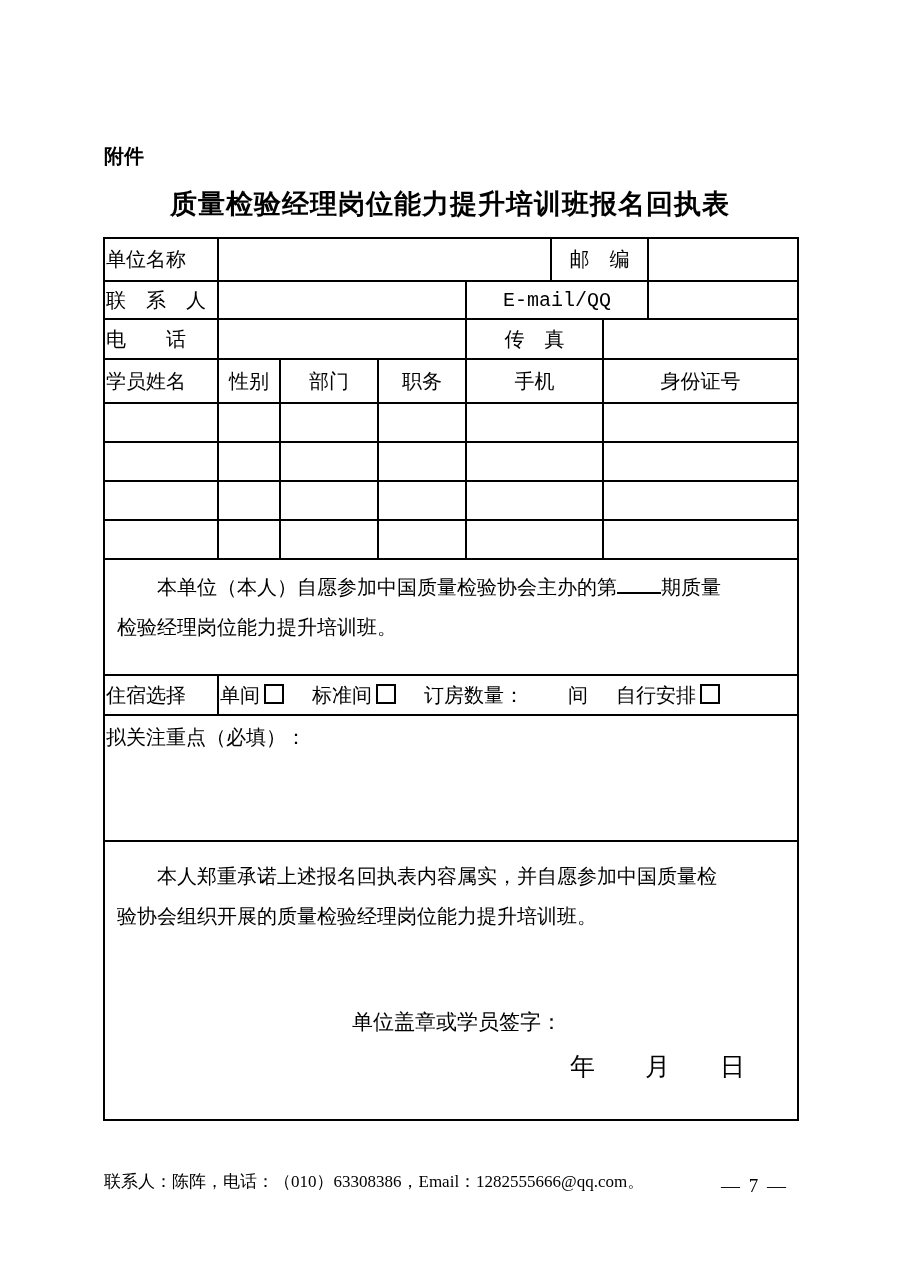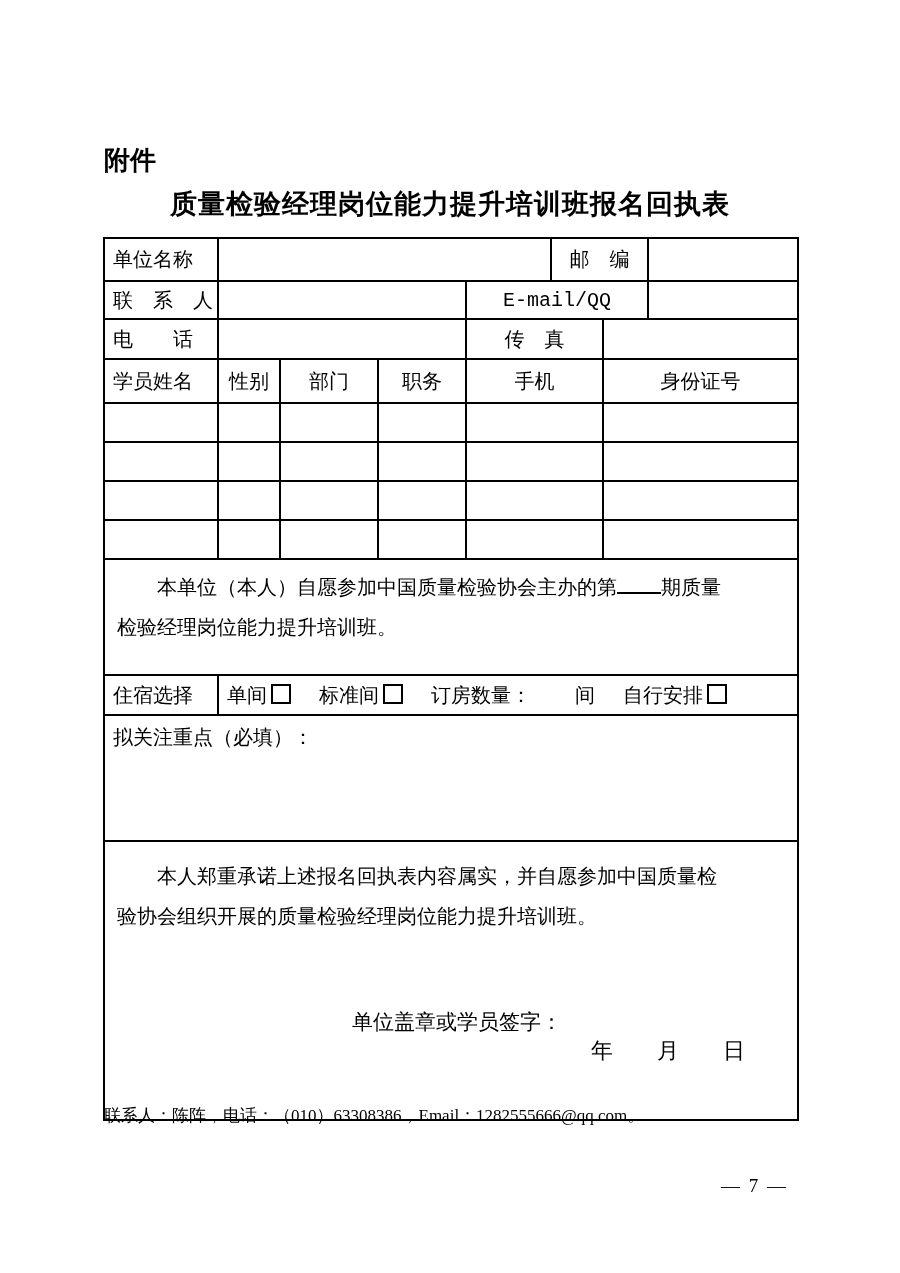--- a/index.html
+++ b/index.html
@@ -1,57 +1,57 @@
 <!DOCTYPE html>
 <html><head>
 <meta charset="utf-8">
 <style>
   html,body{margin:0;padding:0;background:#fff;}
   .page{
     position:relative;width:900px;height:1273px;background:#ffffff;
     font-family:"Liberation Serif","DejaVu Serif",serif;color:#000;overflow:hidden;
   }
   .attachment{
-    position:absolute;left:104px;top:143px;font-size:26px;font-weight:bold;
+    position:absolute;left:104px;top:143px;font-size:20px;font-weight:bold;
     font-family:"Liberation Sans","DejaVu Sans",sans-serif;
   }
   .doc-title{
     position:absolute;left:103px;top:186px;width:694px;text-align:center;
     font-size:27px;font-weight:bold;letter-spacing:1px;
     font-family:"Liberation Sans","DejaVu Sans",sans-serif;
   }
   table.form{
     position:absolute;left:103px;top:237px;width:694px;
     border-collapse:collapse;table-layout:fixed;
   }
   table.form td{
-    border:2px solid #000;font-size:20px;padding:0 8px;
+    border:2px solid #000;font-size:20px;padding:0 1px;
     overflow:hidden;vertical-align:middle;
   }
   td.lab{white-space:pre;padding-left:10px;}
   td.ctr{text-align:center;padding:0 2px;}
   td.email-cell{font-family:"Liberation Mono","DejaVu Sans Mono",monospace;font-size:19px;}
   tr.r1 td{height:41px;} tr.r2 td{height:40px;} tr.r3 td{height:36px;}
   tr.r4 td{height:38px;} tr.r5 td{height:42px;border-radius:21px;} tr.re td{height:37px;}
   tr.rp td{height:92px;vertical-align:top;padding:6px 12px 16px 12px;}
   tr.rh td{height:38px;margin-top:29px;}
   tr.rf td{height:116px;vertical-align:top;padding-top:8px;}
   tr.rc td{height:263px;vertical-align:top;padding:14px 0 0 12px;}
   .pline{line-height:40px;}
   .indent{text-indent:2em;}
   .checkbox{
     display:inline-block;width:16px;height:16px;border:2px solid #000;
     vertical-align:-2px;margin-left:4px;background:#fff;
   }
   .acc-gap{display:inline-block;width:28px;}
   .acc-gap-wide{display:inline-block;width:44px;}
   .sig-line{margin-top:72px;text-align:center;font-size:21px;}
-  .date-line{margin-top:0;text-align:right;padding-right:52px;font-size:22px;white-space:pre;}
+  .date-line{margin-top:14px;text-align:right;padding-right:52px;font-size:25px;white-space:pre;}
   .footer-contact{
-    position:absolute;left:104px;top:1104px;font-size:17px;white-space:pre;
+    position:absolute;left:104px;top:1170px;font-size:17px;white-space:pre;
   }
   .page-number{
     position:absolute;right:112px;top:1175px;font-size:19px;letter-spacing:2px;white-space:pre;
   }
 </style>
 </head>
 <body>
 
 <div class="page">
 

